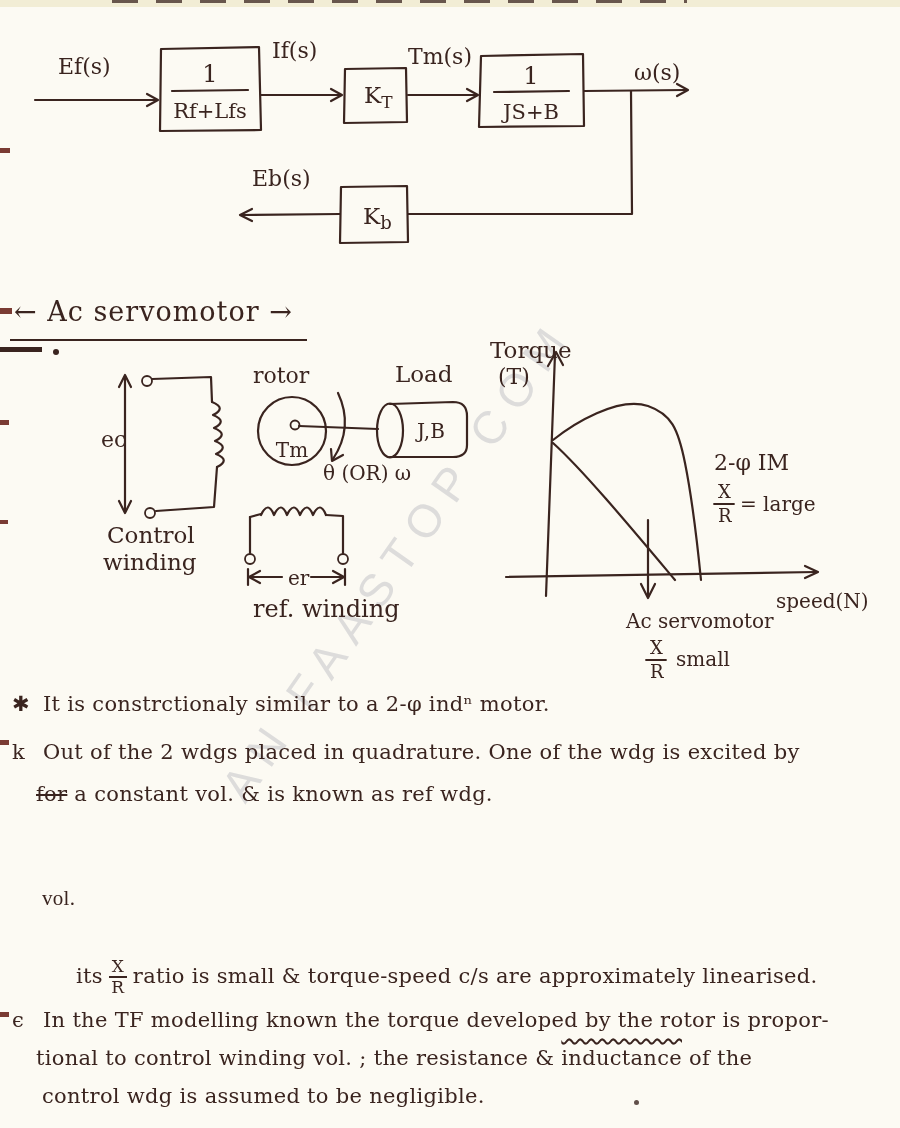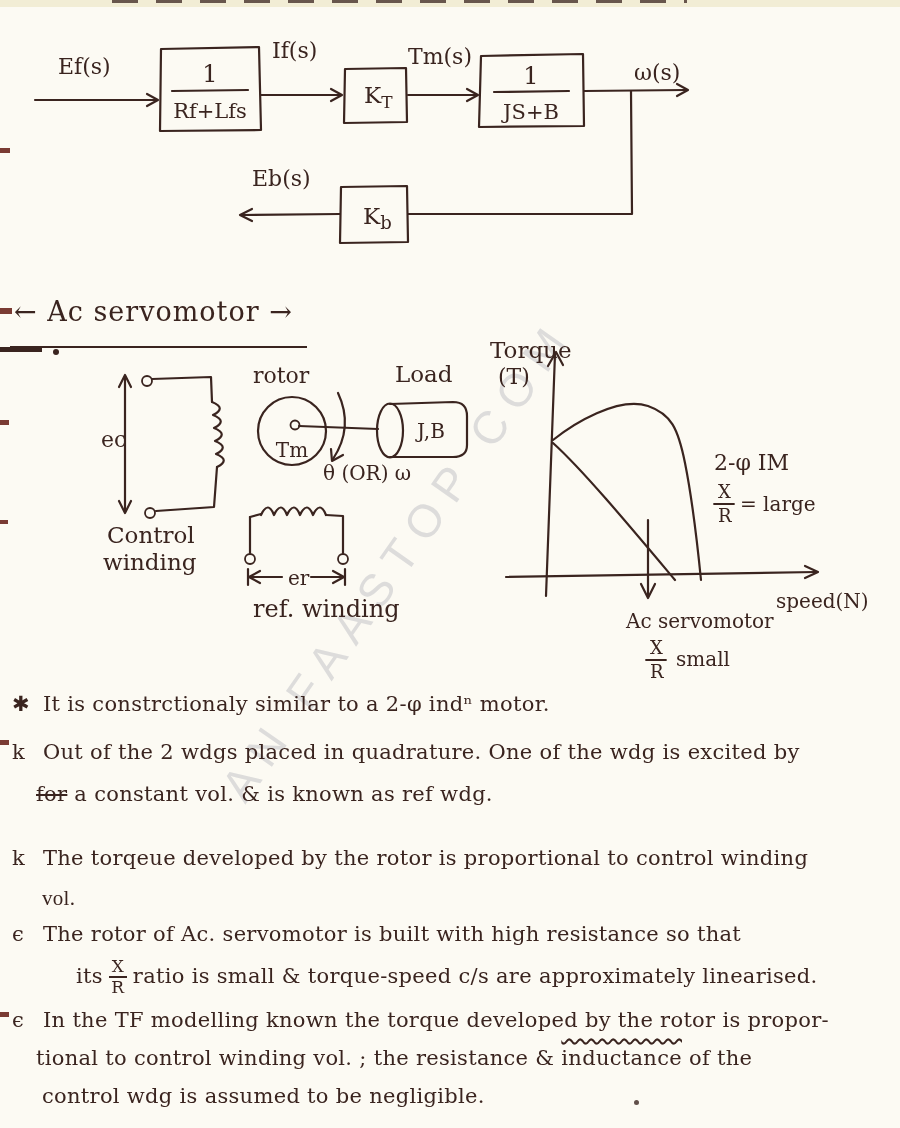--- a/index.html
+++ b/index.html
@@ -27,21 +27,21 @@
     font-size:46px;letter-spacing:12px;
     color:rgba(150,152,165,0.30);
     white-space:nowrap;
     font-family:"Liberation Sans", sans-serif;
   }
   
   .heading{
     position:absolute;left:10px;top:296px;
     font-size:27px;letter-spacing:1px;
     border-bottom:2.5px solid var(--ink);
-    padding:0 14px 19px 4px;
+    padding:0 14px 12px 4px;
     white-space:nowrap;
   }
   
   .note-line{
     position:absolute;
     font-size:21px;
     letter-spacing:0.3px;
     white-space:nowrap;
   }
   .marker{display:inline-block;width:24px;}
@@ -206,32 +206,24 @@
 
   <div class="note-line" style="left:12px;top:740px;">
     <span class="marker">k</span>
     <span>Out of the 2 wdgs placed in quadrature. One of the wdg is excited by</span>
   </div>
   <div class="note-line" style="left:36px;top:782px;">
     <span class="struck">for</span>
     <span>a constant vol. &amp; is known as ref wdg.</span>
   </div>
 
-  <div class="note-line" style="left:12px;top:846px;">
-    <span class="marker">k</span>
-    <span>The torqeue developed by the rotor is proportional to control winding</span>
-  </div>
   <div class="note-line" style="left:42px;top:886px;font-family:Liberation Serif, serif;">
     <span>vol.</span>
   </div>
 
-  <div class="note-line" style="left:12px;top:922px;">
-    <span class="marker">ϵ</span>
-    <span>The rotor of Ac. servomotor is built with high resistance so that</span>
-  </div>
   <div class="note-line" style="left:36px;top:958px;margin-left:40px;">
     <span>its</span><span class="frac">
         <span>X</span>
         <span class="bar"></span>
         <span>R</span>
       </span><span>ratio is small &amp; torque-speed c/s are approximately linearised.</span>
   </div>
 
   <div class="note-line" style="left:12px;top:1008px;">
     <span class="marker">ϵ</span>

